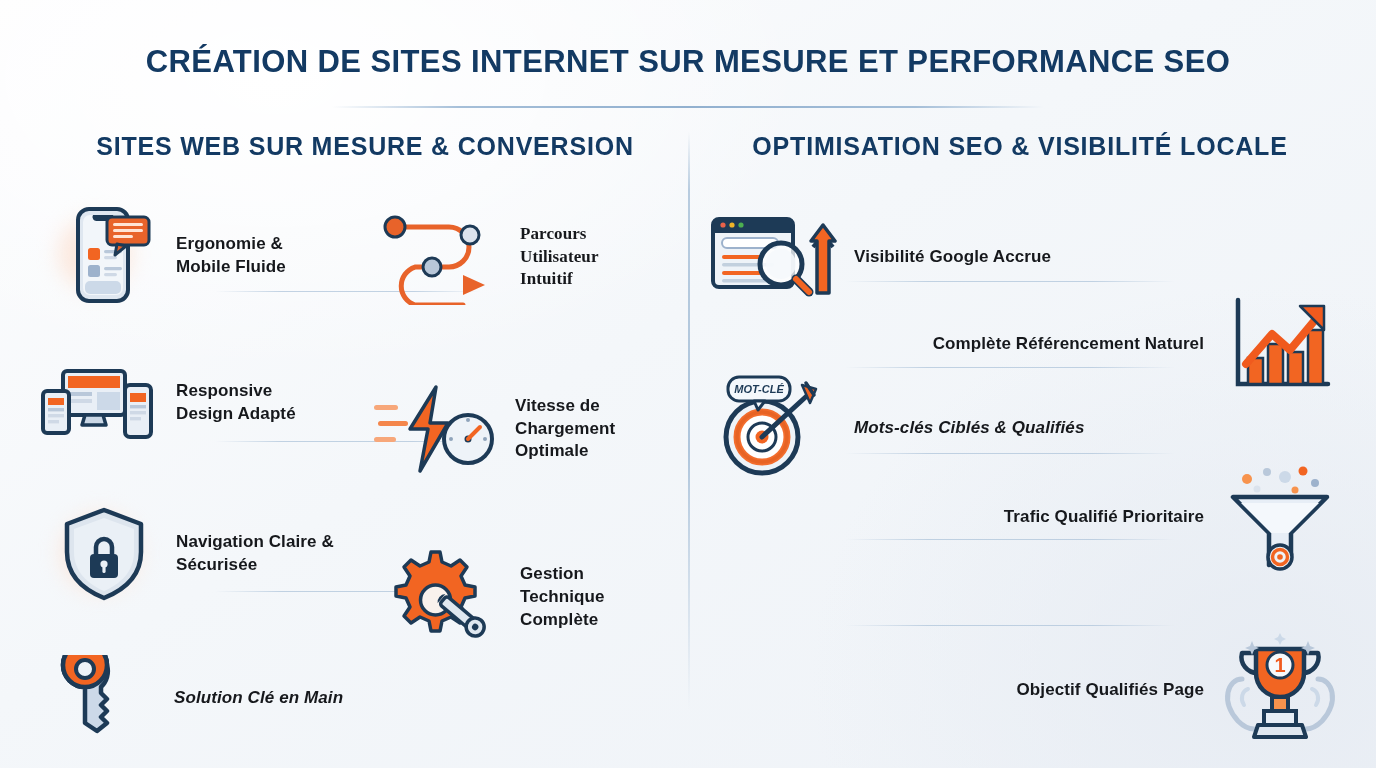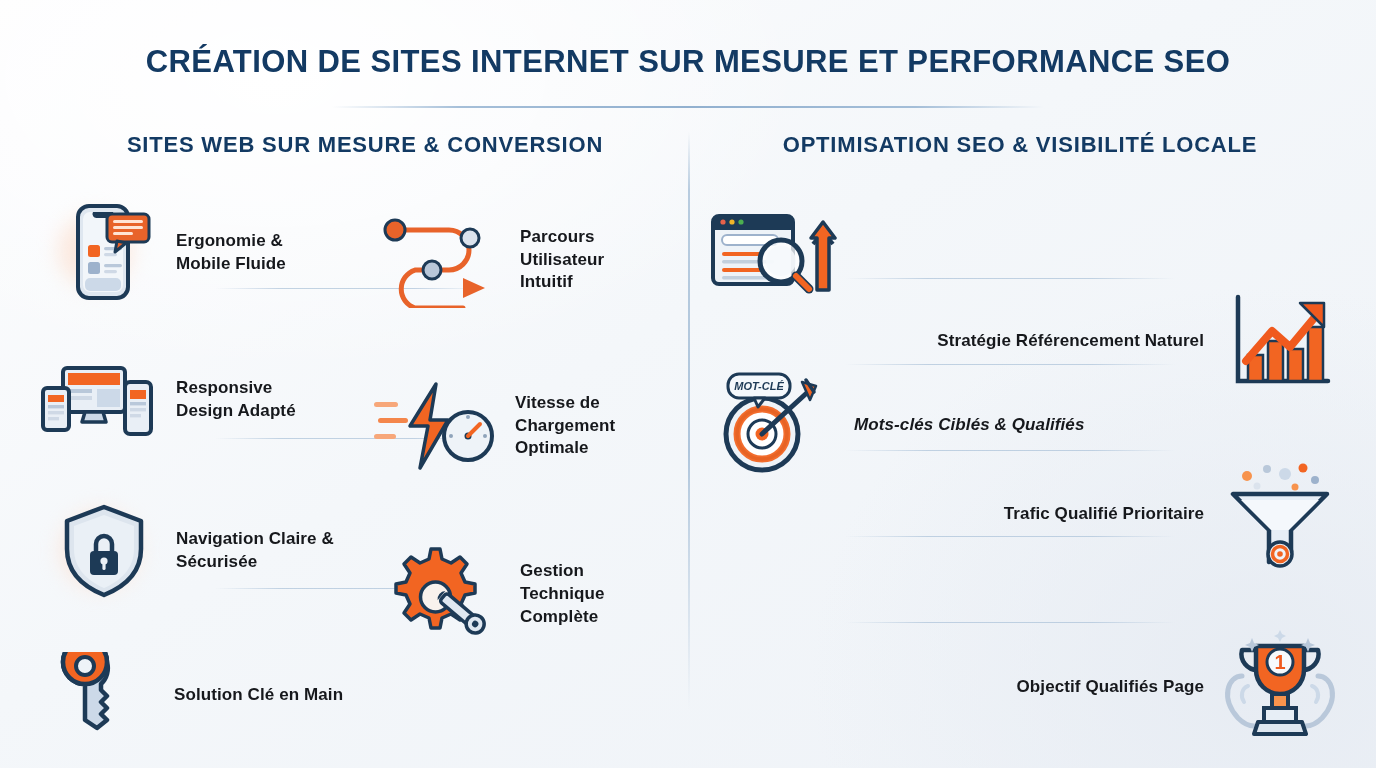--- a/index.html
+++ b/index.html
@@ -72,21 +72,21 @@
   .col {
     position: absolute;
     top: 132px;
     width: 640px;
     height: 600px;
   }
   .col-left  { left: 40px; }
   .col-right { left: 700px; }
 
   .section-head {
-    font-size: 22px;
+    font-size: 25px;
     font-weight: bold;
     letter-spacing: 0.8px;
     color: #133a63;
     text-align: center;
     white-space: nowrap;
   }
   .col-left .section-head  { padding-left: 10px; }
   .col-right .section-head { padding-left: 0; }
 
   
@@ -177,21 +177,21 @@
               <rect x="68" y="20" width="30" height="3" rx="1.5" fill="#ffe4d5"></rect>
               <rect x="68" y="26" width="30" height="3" rx="1.5" fill="#ffe4d5"></rect>
               <rect x="68" y="32" width="20" height="3" rx="1.5" fill="#ffe4d5"></rect>
             </g>
           </svg>
         </div>
         <div class="label l-left" style="margin-left:16px; white-space:pre-line;">Ergonomie &amp;
 Mobile Fluide</div>
       </div>
 
-      <div class="row align-right" style="top:30px; left:0;">
+      <div class="row align-right" style="top:24px; left:0;font-family:Liberation Serif, serif;">
         <div class="icon-box" style="width:130px; height:100px;">
           <svg class="icon-svg" width="125" height="96" viewBox="0 0 125 96">
             <path d="M18 18 H72 a20 20 0 0 1 0 40 H38 a20 20 0 0 0 0 38 H86" fill="none" stroke="#e8632a" stroke-width="5" stroke-linecap="round"></path>
             <circle cx="18" cy="18" r="10" fill="#e8632a" stroke="#1d3a56" stroke-width="3"></circle>
             <circle cx="55" cy="58" r="9" fill="#b8c7d9" stroke="#1d3a56" stroke-width="3"></circle>
             <circle cx="93" cy="26" r="9" fill="#dbe3ed" stroke="#1d3a56" stroke-width="3"></circle>
             <path d="M86 76 l22 10 -22 10 z" fill="#e8632a" transform="translate(0,-10)"></path>
           </svg>
         </div>
         <div class="label l-right" style="margin-left:16px; width:160px; white-space:pre-line;">Parcours
@@ -284,21 +284,21 @@
         <div class="icon-box" style="width:120px; height:90px;">
           <svg class="icon-svg" width="110" height="86" viewBox="0 0 110 86">
             <path d="M74 10 a26 26 0 1 0 -26 26 h4 v16 h14 v-14 h13 v-14 h-5 a26 26 0 0 0 0 -14z" fill="none"></path>
             <g stroke="#1d3a56" stroke-width="4.5" fill="#ccd9e8" stroke-linejoin="round">
               <path d="M62 10 a22 22 0 1 0 -22 22 l0 36 12 8 10-8 -6-6 6-6 -6-6 6-6 -6-6 0-6 a22 22 0 0 0 6 -22z"></path>
             </g>
             <path d="M62 10 a22 22 0 0 1 -22 22 a22 22 0 0 1 -22-22 a22 22 0 0 1 44 0z" fill="#f26522" stroke="#1d3a56" stroke-width="4.5"></path>
             <circle cx="40" cy="14" r="9" fill="#eef3f8" stroke="#1d3a56" stroke-width="4"></circle>
           </svg>
         </div>
-        <div class="label l-left" style="margin-left:14px;">Solution Clé en Main</div>
+        <div class="label l-left" style="margin-left:14px;font-style:italic;">Solution Clé en Main</div>
       </div>
 
     </div>
   </div>
 
   <div class="col col-right">
     <div class="section-head">OPTIMISATION SEO &amp; VISIBILITÉ LOCALE</div>
 
     <div class="rows">
 
@@ -323,24 +323,25 @@
             <rect x="19" y="64" width="40" height="4" rx="2" fill="#f26522"></rect>
             <rect x="19" y="72" width="52" height="3.4" rx="1.7" fill="#c2d0de"></rect>
             <circle cx="78" cy="57" r="21" fill="rgba(255,255,255,0.75)" stroke="#1d3a56" stroke-width="5"></circle>
             <circle cx="78" cy="57" r="15" fill="#f4f8fc" opacity="0.85"></circle>
             <path d="M93 72 l13 13" stroke="#1d3a56" stroke-width="9" stroke-linecap="round"></path>
             <path d="M93 72 l13 13" stroke="#f26522" stroke-width="6" stroke-linecap="round"></path>
             <path d="M120 86 V28 m0 0 l-10 12 m10-12 l10 12" stroke="#1d3a56" stroke-width="4" fill="none" stroke-linejoin="round"></path>
             <path d="M114 86 V34 h-6 l12-16 12 16 h-6 v52z" fill="#f26522" stroke="#1d3a56" stroke-width="3.5" stroke-linejoin="round"></path>
           </svg>
         </div>
+        <div class="label l-left" style="margin-left:14px;">Visibilité Google Accrue</div>
       </div>
 
       <div class="row align-right" style="top:106px; left:0;">
-        <div class="label l-right" style="margin-right:16px;">Stratégie Référencement Naturel</div>
+        <div class="label l-right" style="margin-right:16px;">Complète Référencement Naturel</div>
         <div class="icon-box" style="width:120px; height:110px;">
           <svg class="icon-svg" width="112" height="104" viewBox="0 0 112 104">
             <path d="M14 8 V92 H104" fill="none" stroke="#1d3a56" stroke-width="4.5" stroke-linecap="round"></path>
             <rect x="24" y="66" width="15" height="26" fill="#f26522" stroke="#1d3a56" stroke-width="2.5"></rect>
             <rect x="44" y="52" width="15" height="40" fill="#f26522" stroke="#1d3a56" stroke-width="2.5"></rect>
             <rect x="64" y="60" width="15" height="32" fill="#f26522" stroke="#1d3a56" stroke-width="2.5"></rect>
             <rect x="84" y="38" width="15" height="54" fill="#f26522" stroke="#1d3a56" stroke-width="2.5"></rect>
             <path d="M22 72 L48 42 L66 58 L96 22" fill="none" stroke="#f05a1e" stroke-width="8" stroke-linecap="round" stroke-linejoin="round"></path>
             <path d="M76 14 L100 14 L100 38z" fill="#f05a1e" stroke="#1d3a56" stroke-width="2.5" stroke-linejoin="round"></path>
           </svg>

